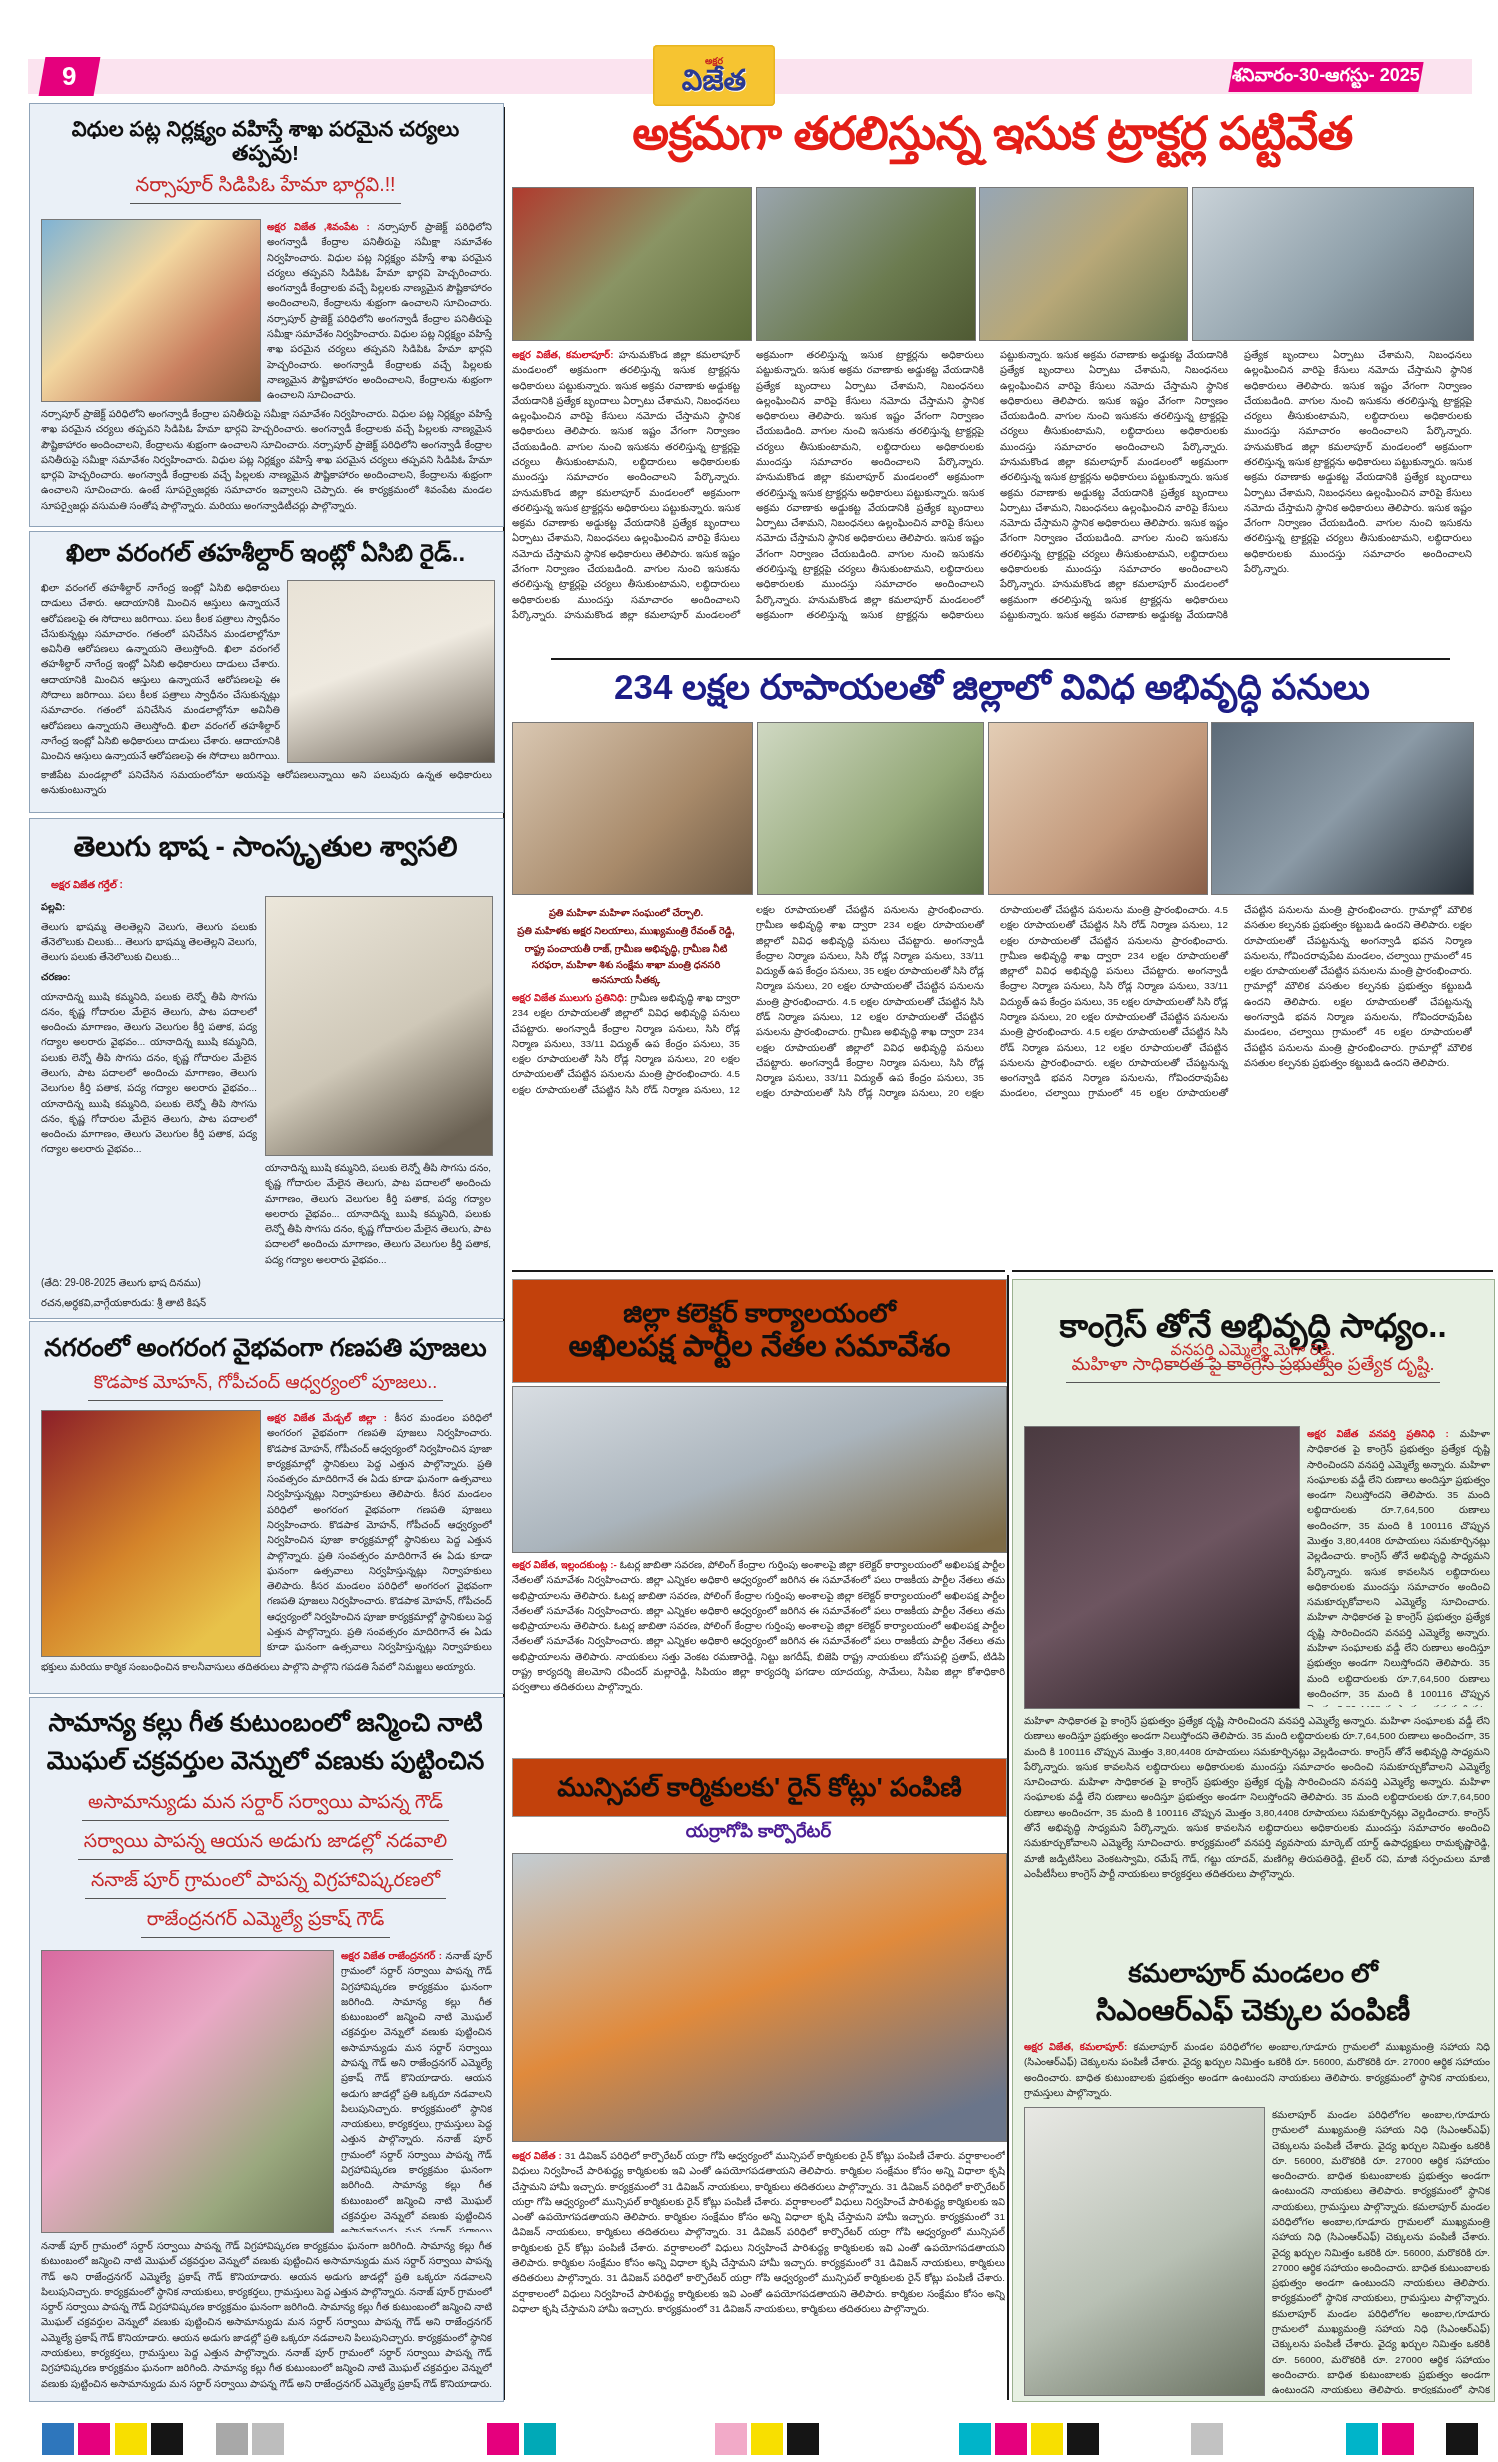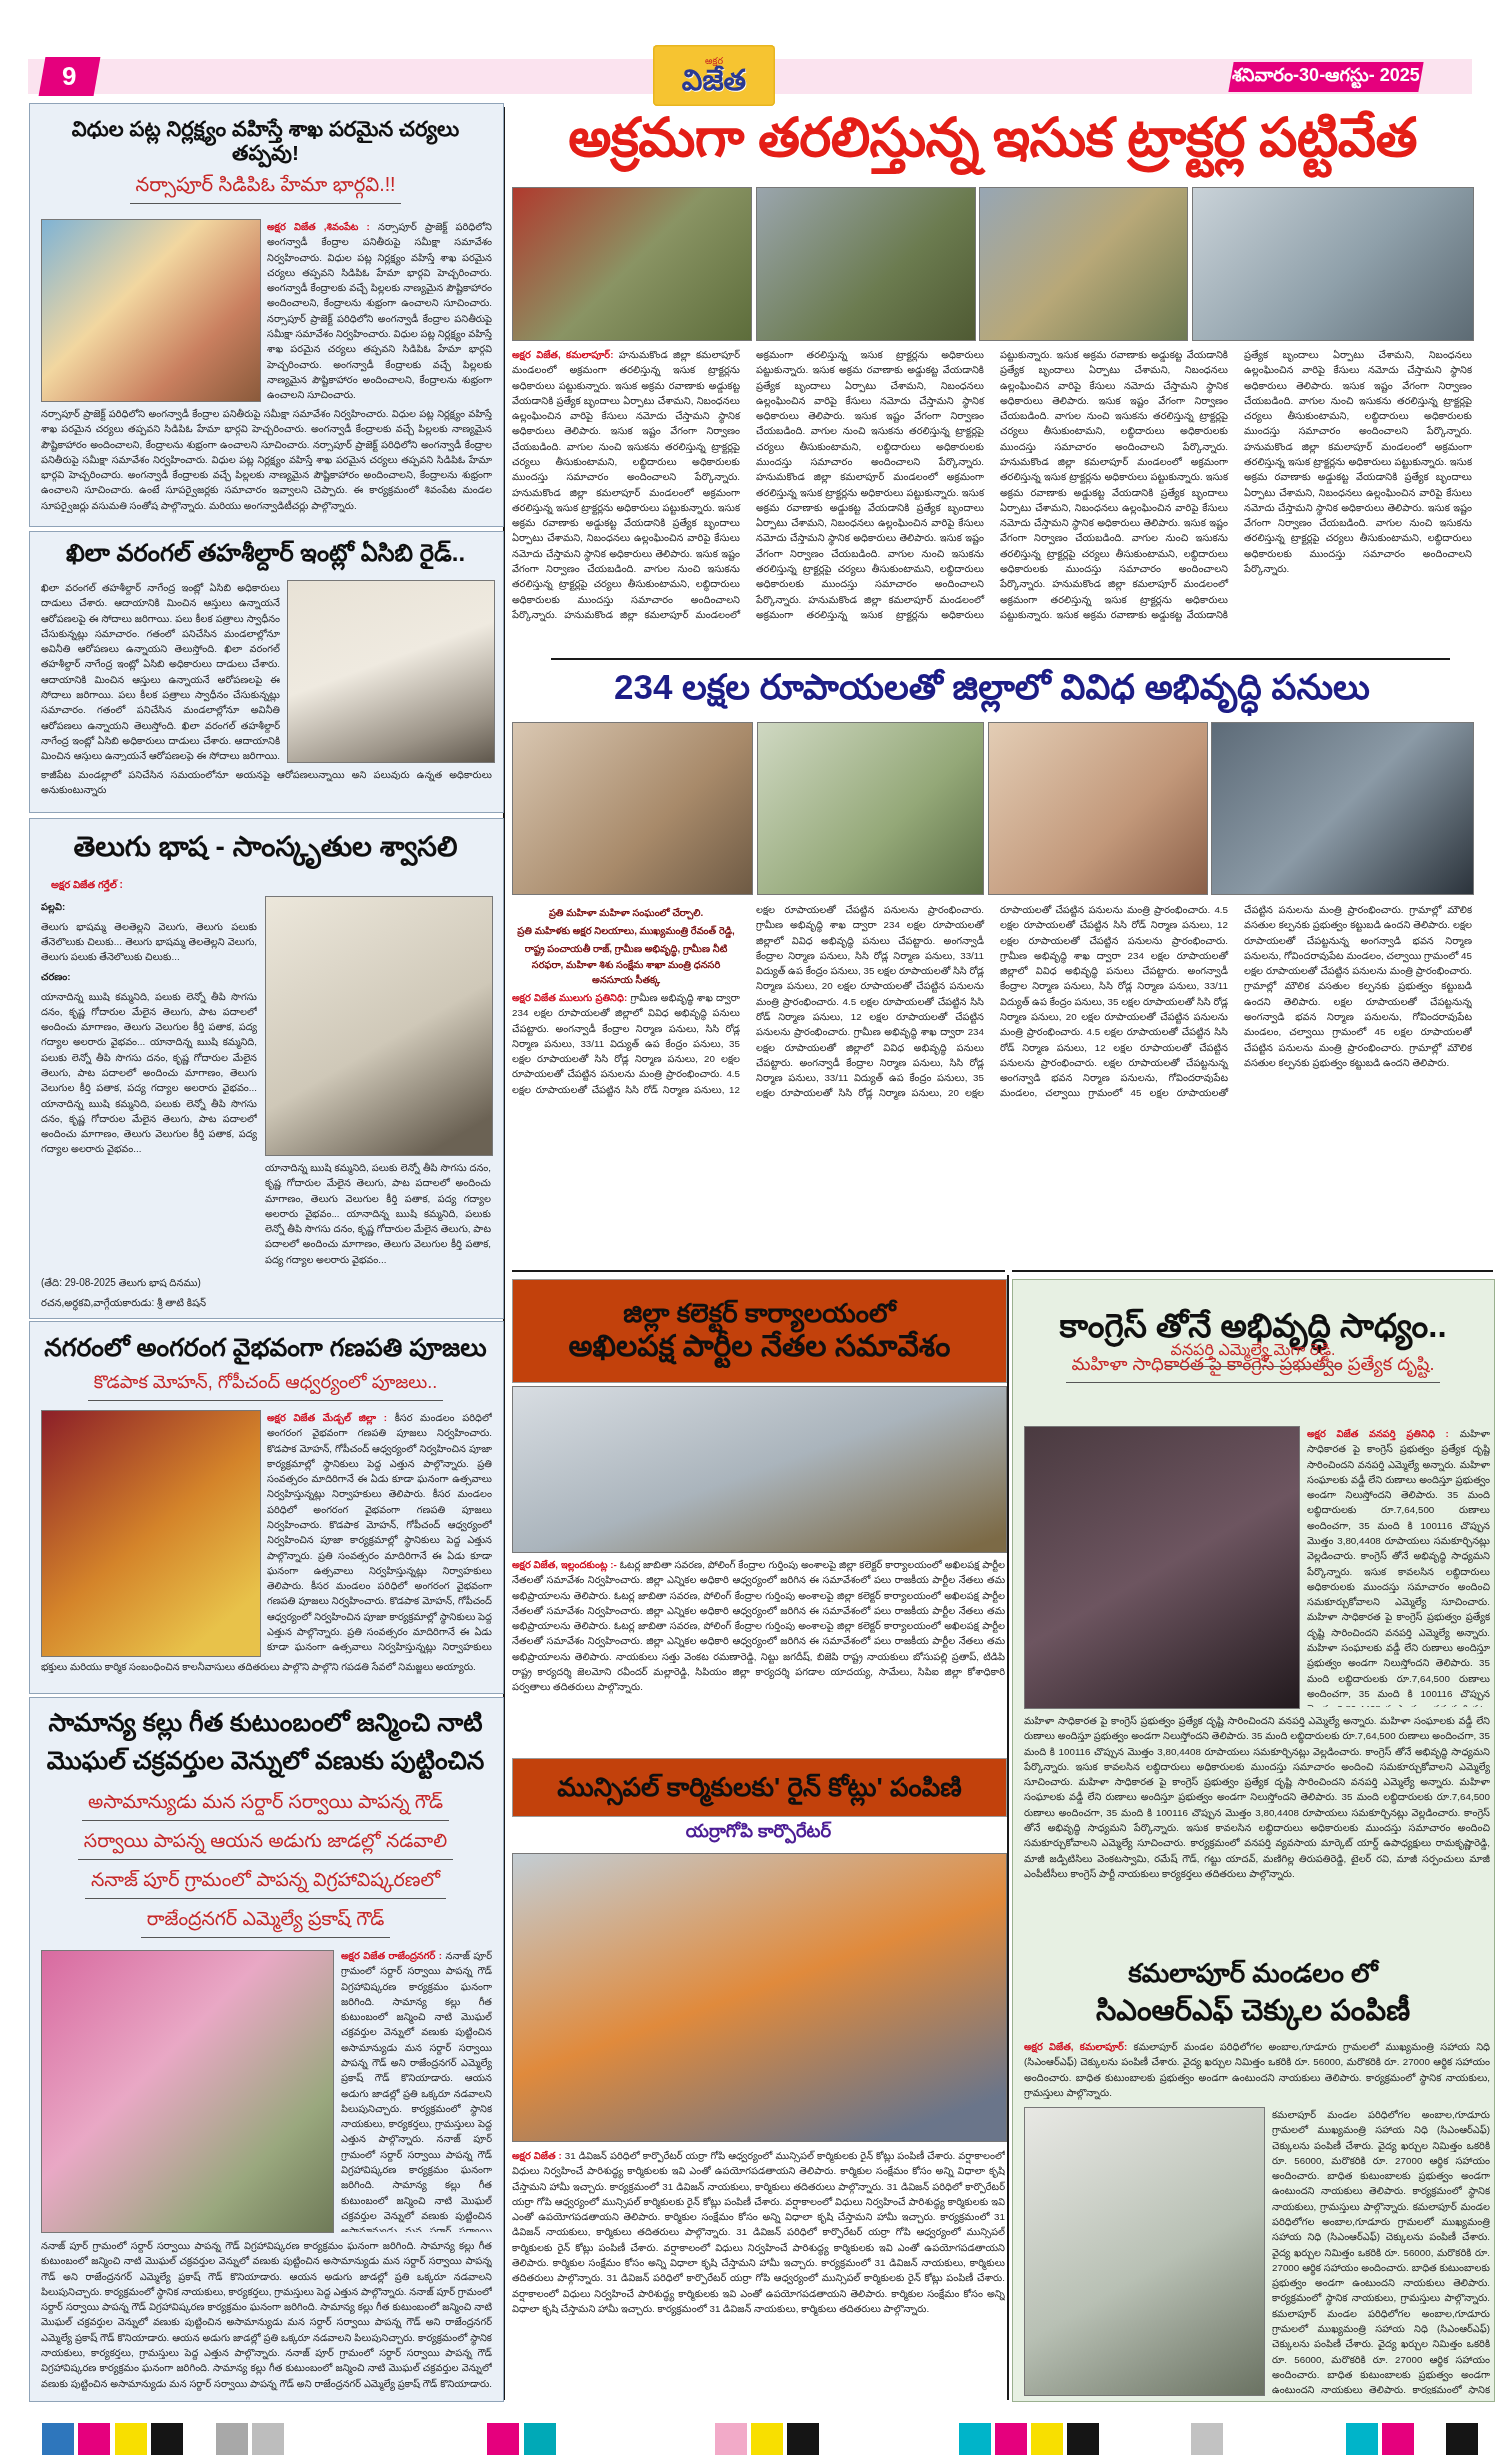--- a/index.html
+++ b/index.html
@@ -6,27 +6,27 @@
   body{
     width:1499px;height:2462px;position:relative;background:#ffffff;
     font-family:"Liberation Sans", sans-serif;color:#111;overflow:hidden;
   }
   .abs{position:absolute;}
   
   .topbar{background:#fbe3ef;}
   .numbox,.datebox{background:#e5007d;transform:skewX(-10deg);display:flex;align-items:center;justify-content:center;}
   .numbox span,.datebox span{transform:skewX(10deg);color:#fff;font-weight:bold;}
   .logo{background:#f6c431;border-radius:4.4px;display:flex;flex-direction:column;align-items:center;justify-content:center;box-shadow:0 0 0 1.5px #e8b520 inset;}
-  .logo .small{font-size:9.4px;color:#c62020;font-weight:normal;line-height:1;}
+  .logo .small{font-size:9.4px;color:#c62020;font-weight:bold;line-height:1;}
   .logo .big{font-size:29px;color:#2b3990;font-weight:bold;line-height:1.05;text-shadow:0.7px 0.7px 0 #fff;}
   
   .vrule{background:#1a1a1a;width:1.5px;}
   .hrule{background:#1a1a1a;height:1.5px;}
   
-  .head-main{color:#e41e17;font-weight:bold;font-size:54px;text-align:center;line-height:1.0;letter-spacing:-0.7px;}
+  .head-main{color:#e41e17;font-weight:bold;font-size:46px;text-align:center;line-height:1.0;letter-spacing:-0.7px;}
   .head-234{color:#1d1d86;font-weight:bold;font-size:35px;text-align:center;line-height:1.0;}
   .head-black{color:#101010;font-weight:bold;text-align:center;line-height:1.15;}
   .sub-red{color:#c62828;font-weight:normal;text-align:center;}
   .sub-red .u{border-bottom:1.5px solid #555;padding:0 5.8px 2.9px;display:inline-block;}
   .sub-blue{color:#4c1d95;font-weight:bold;text-align:center;font-size:18px;}
   .graybox{background:#c2410c;border:0.7px solid #9a9a9a;display:flex;flex-direction:column;align-items:center;justify-content:center;}
   .greenbox{background:#e7f0e3;border:0.7px solid #9ab08f;}
   .bluebox{background:#eaf0f7;border:0.7px solid #8fa3b8;}
   
   .bodytxt{font-size:9.8px;line-height:1.56;text-align:justify;color:#1c1c1c;overflow:hidden;}

